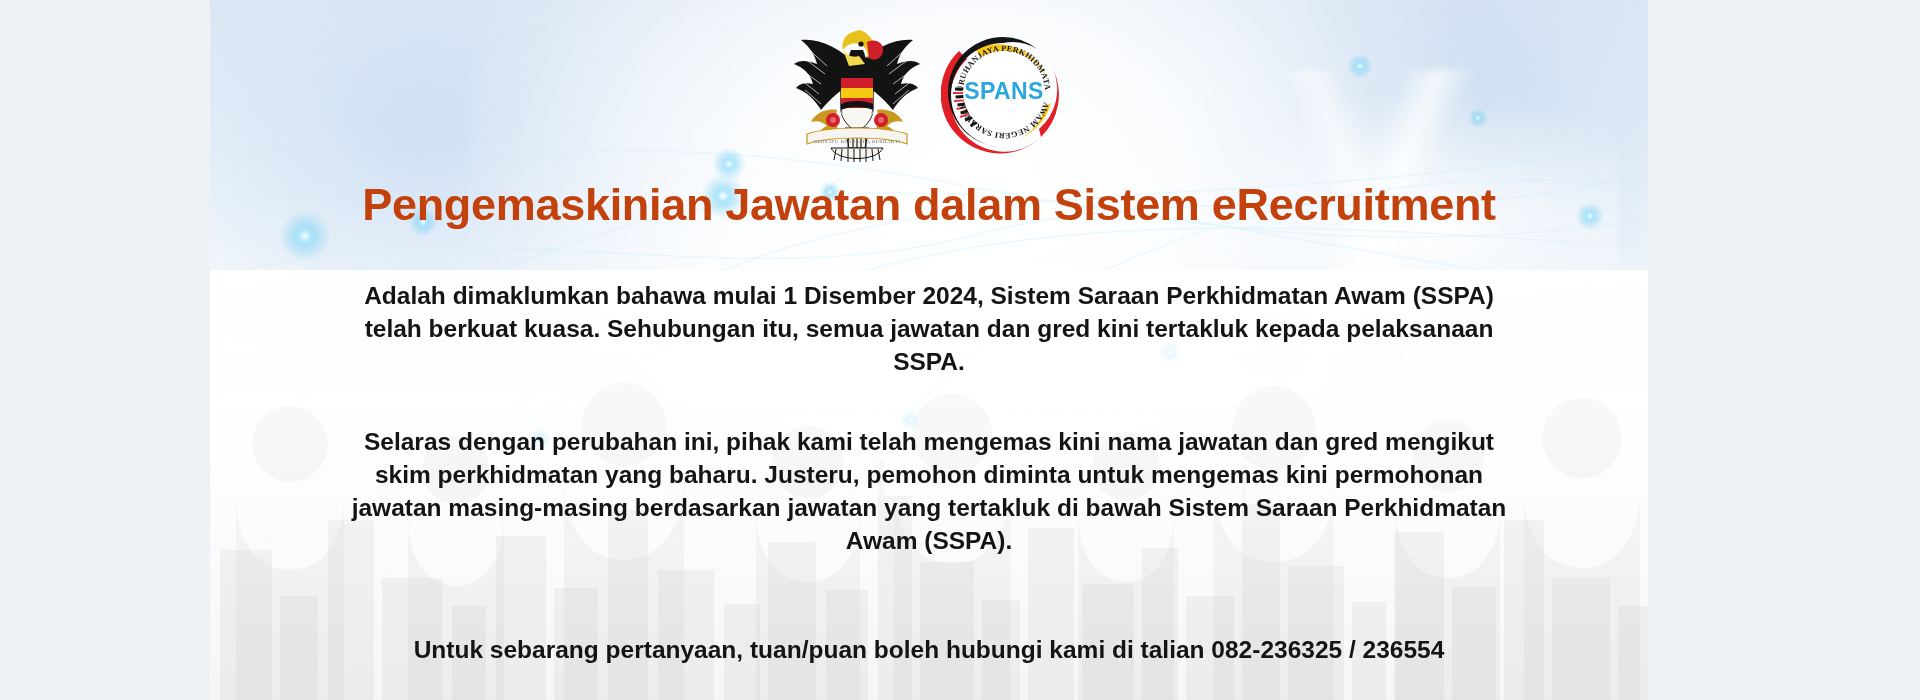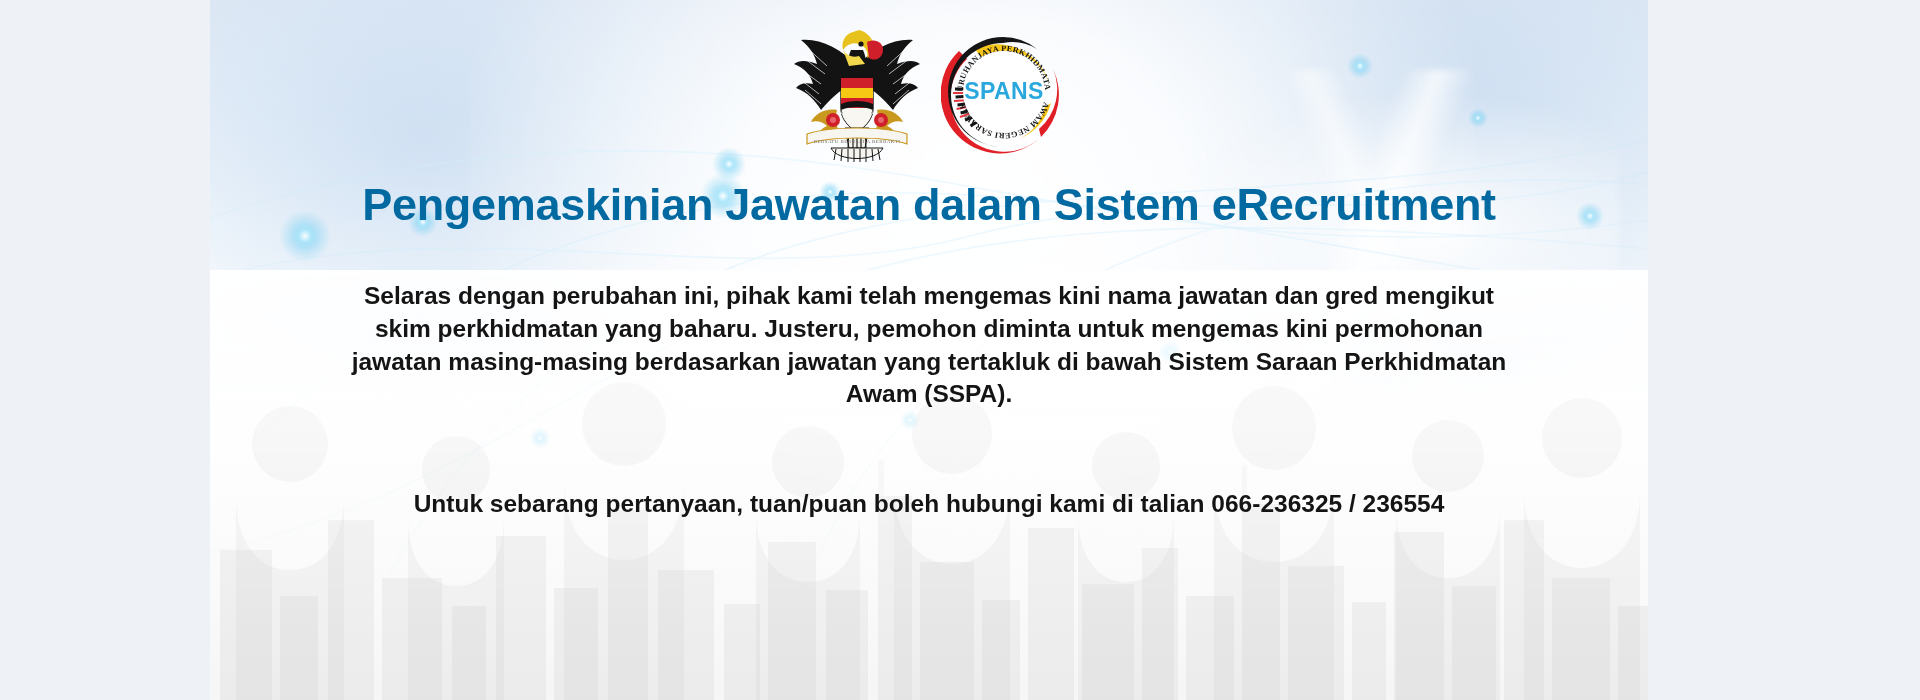--- a/index.html
+++ b/index.html
@@ -162,21 +162,21 @@
     gap: 18px;
   }
   .logo-crest { width: 132px; height: 140px; display: block; }
   .logo-spans { width: 126px; height: 126px; display: block; }
 
   .headline {
     margin: 18px 0 0 0;
     font-size: 45px;
     font-weight: 700;
     letter-spacing: -0.3px;
-    color: #0369a1;
+    color: #c2410c;
     text-align: center;
     line-height: 1.1;
     white-space: nowrap;
   }
 
   .body-block {
     margin-top: 26px;
     width: 1190px;
     text-align: center;
     color: #141414;
@@ -413,20 +413,21 @@
           </text>
 
           <text x="63" y="70" text-anchor="middle" font-family="'Liberation Sans', sans-serif" font-size="23" font-weight="700" fill="#2aa8dd" letter-spacing="0.4">SPANS</text>
         </svg>
 
       </div>
 
       <h1 class="headline">Pengemaskinian Jawatan dalam Sistem eRecruitment</h1>
 
       <div class="body-block">
+        <p class="para">Adalah dimaklumkan bahawa mulai 1 Disember 2024, Sistem Saraan Perkhidmatan Awam (SSPA) telah berkuat kuasa. Sehubungan itu, semua jawatan dan gred kini tertakluk kepada pelaksanaan SSPA.</p>
         <p class="para">Selaras dengan perubahan ini, pihak kami telah mengemas kini nama jawatan dan gred mengikut skim perkhidmatan yang baharu. Justeru, pemohon diminta untuk mengemas kini permohonan jawatan masing-masing berdasarkan jawatan yang tertakluk di bawah Sistem Saraan Perkhidmatan Awam (SSPA).</p>
       </div>
 
-      <div class="contact">Untuk sebarang pertanyaan, tuan/puan boleh hubungi kami di talian 066-236325 / 236554</div>
+      <div class="contact">Untuk sebarang pertanyaan, tuan/puan boleh hubungi kami di talian 082-236325 / 236554</div>
 
     </div>
   </div>
 </div>
 
 </body></html>

